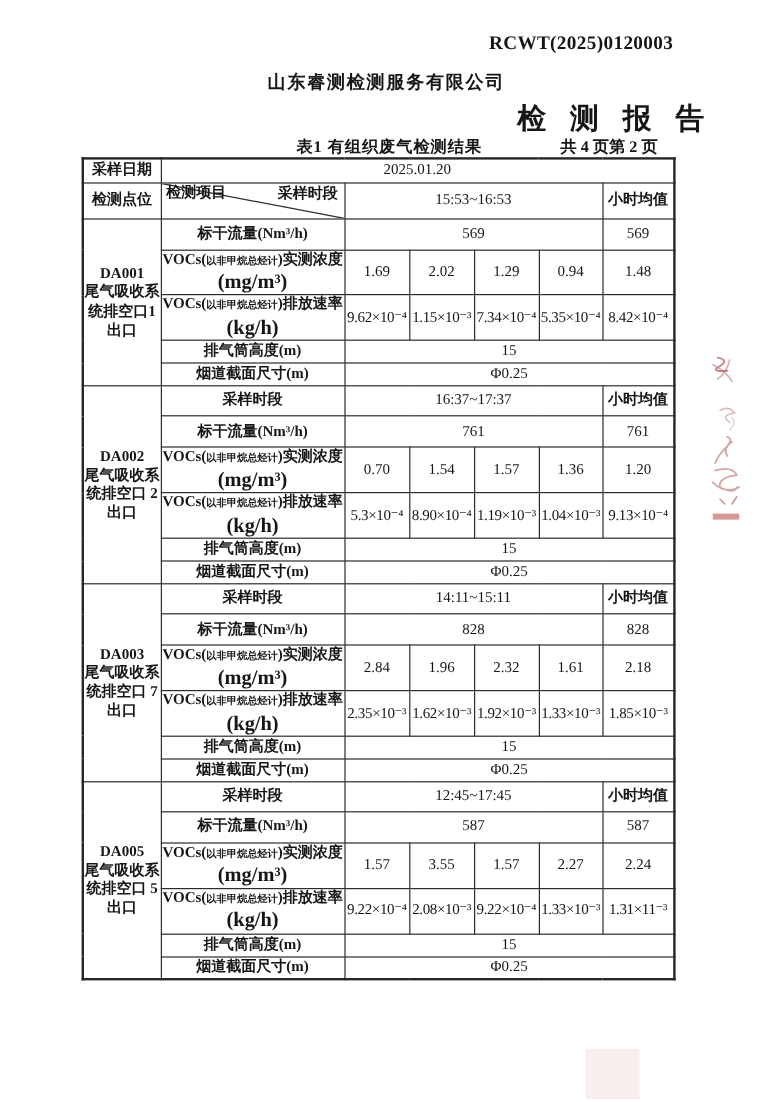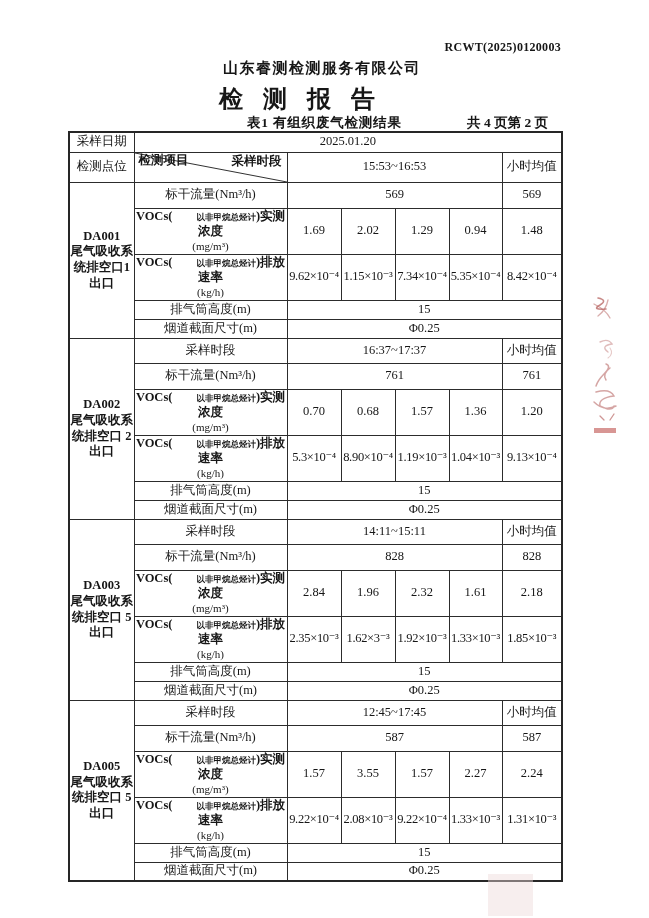--- a/index.html
+++ b/index.html
@@ -2,45 +2,45 @@
 <html><head>
 <meta charset="utf-8">
 <style>
   html,body{margin:0;padding:0;}
   body{
     width:649px;height:918px;background:#ffffff;position:relative;overflow:hidden;
     font-family:"Liberation Serif","DejaVu Serif",serif;color:#161616;
     -webkit-font-smoothing:antialiased;
   }
   .abs{position:absolute;}
-  #report-no{top:40px;right:88px;font-size:12px;font-weight:700;letter-spacing:.3px;}
+  #report-no{top:28px;right:88px;font-size:16px;font-weight:700;letter-spacing:.3px;}
   #company{top:59px;left:0;width:644px;text-align:center;font-size:15px;font-weight:700;letter-spacing:1.5px;}
-  #doc-title{top:83px;left:0;width:594px;text-align:center;font-size:24px;font-weight:700;letter-spacing:7px;text-indent:7px;}
+  #doc-title{top:83px;left:0;width:594px;text-align:right;font-size:24px;font-weight:700;letter-spacing:7px;text-indent:7px;}
   #caption{top:114px;left:247px;font-size:13.5px;font-weight:700;letter-spacing:.8px;text-align:right;}
   #page-info{top:114px;left:467px;width:94px;display:flex;justify-content:flex-start;font-size:13.5px;font-weight:700;}
 
   table#results{
     position:absolute;top:131px;left:68px;width:493px;
     border-collapse:collapse;table-layout:fixed;
     border:2px solid #262626;
   }
   #results td{
     border:1px solid #2c2c2c;text-align:center;vertical-align:middle;
     padding:0;font-size:12.5px;line-height:1.25;overflow:hidden;
   }
   tr.r-date{height:20px} tr.r-head{height:30px} tr.r-flow{height:26px}
   tr.r-conc{height:36px} tr.r-rate{height:36px} tr.r-sm{height:19px} tr.r-period{height:25px}
 
-  .lbl{font-weight:400;}
+  .lbl{font-weight:700;}
   .val{font-weight:500;}
   .sci{font-size:10.5px;letter-spacing:-.3px;white-space:nowrap;}
   .pt{font-weight:700;white-space:pre-line;font-size:12px;line-height:1.5;}
   .vlbl{font-weight:700;font-size:11px;line-height:1.3;}
-  .vlbl .sm{font-size:8.5px;padding-left:24px;}
-  .unit{font-weight:400;font-size:11px;}
+  .vlbl .sm{font-size:8.5px;}
+  .unit{font-weight:700;font-size:17px;}
 
   td.diag{position:relative;}
   td.diag svg{position:absolute;left:0;top:0;width:100%;height:100%;display:block;}
   .dt{position:absolute;top:1px;right:5px;font-weight:700;font-size:12.5px;}
   .db{position:absolute;bottom:13px;left:4px;font-weight:700;font-size:12.5px;}
 
   #red-ink{left:584px;top:290px;width:46px;height:152px;filter:blur(.4px);opacity:.75;}
   #stain{left:488px;top:874px;width:45px;height:42px;background:#eedada;opacity:.45;}
 </style>
 </head>
@@ -138,21 +138,21 @@
     <td class="lbl">标干流量(Nm³/h)</td>
     <td class="val" colspan="4">761</td>
     <td class="val">761</td>
   </tr>
   <tr class="r-conc">
     <td class="vlbl">
       <div><span>VOCs(</span><span class="sm">以非甲烷总烃计</span><span>)实测浓度</span></div>
       <div class="unit">(mg/m³)</div>
     </td>
     <td class="val">0.70</td>
-    <td class="val">0.68</td>
+    <td class="val">1.54</td>
     <td class="val">1.57</td>
     <td class="val">1.36</td>
     <td class="val">1.20</td>
   </tr>
   <tr class="r-rate">
     <td class="vlbl">
       <div><span>VOCs(</span><span class="sm">以非甲烷总烃计</span><span>)排放速率</span></div>
       <div class="unit">(kg/h)</div>
     </td>
     <td class="val sci">5.3×10⁻⁴</td>
@@ -166,21 +166,21 @@
     <td class="val" colspan="5">15</td>
   </tr>
   <tr class="r-sm">
     <td class="lbl">烟道截面尺寸(m)</td>
     <td class="val" colspan="5">Φ0.25</td>
   </tr>
 
   <tr class="r-period">
     <td class="pt" rowspan="6">DA003
 尾气吸收系
-统排空口 5
+统排空口 7
 出口</td>
     <td class="lbl">采样时段</td>
     <td class="val" colspan="4">14:11~15:11</td>
     <td class="lbl">小时均值</td>
   </tr>
   <tr class="r-flow">
     <td class="lbl">标干流量(Nm³/h)</td>
     <td class="val" colspan="4">828</td>
     <td class="val">828</td>
   </tr>
@@ -194,21 +194,21 @@
     <td class="val">2.32</td>
     <td class="val">1.61</td>
     <td class="val">2.18</td>
   </tr>
   <tr class="r-rate">
     <td class="vlbl">
       <div><span>VOCs(</span><span class="sm">以非甲烷总烃计</span><span>)排放速率</span></div>
       <div class="unit">(kg/h)</div>
     </td>
     <td class="val sci">2.35×10⁻³</td>
-    <td class="val sci">1.62×3⁻³</td>
+    <td class="val sci">1.62×10⁻³</td>
     <td class="val sci">1.92×10⁻³</td>
     <td class="val sci">1.33×10⁻³</td>
     <td class="val sci">1.85×10⁻³</td>
   </tr>
   <tr class="r-sm">
     <td class="lbl">排气筒高度(m)</td>
     <td class="val" colspan="5">15</td>
   </tr>
   <tr class="r-sm">
     <td class="lbl">烟道截面尺寸(m)</td>
@@ -242,21 +242,21 @@
   </tr>
   <tr class="r-rate">
     <td class="vlbl">
       <div><span>VOCs(</span><span class="sm">以非甲烷总烃计</span><span>)排放速率</span></div>
       <div class="unit">(kg/h)</div>
     </td>
     <td class="val sci">9.22×10⁻⁴</td>
     <td class="val sci">2.08×10⁻³</td>
     <td class="val sci">9.22×10⁻⁴</td>
     <td class="val sci">1.33×10⁻³</td>
-    <td class="val sci">1.31×10⁻³</td>
+    <td class="val sci">1.31×11⁻³</td>
   </tr>
   <tr class="r-sm">
     <td class="lbl">排气筒高度(m)</td>
     <td class="val" colspan="5">15</td>
   </tr>
   <tr class="r-sm">
     <td class="lbl">烟道截面尺寸(m)</td>
     <td class="val" colspan="5">Φ0.25</td>
   </tr>
 </tbody>

